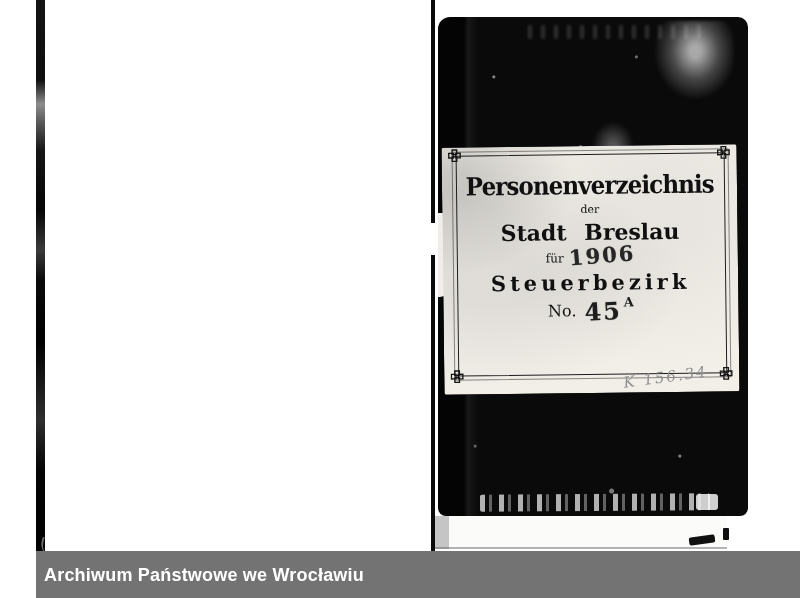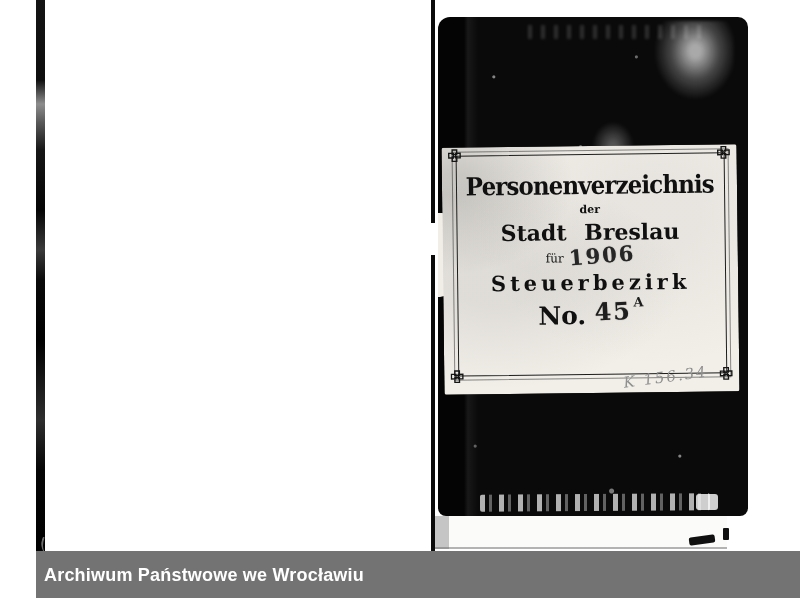--- a/index.html
+++ b/index.html
@@ -93,32 +93,32 @@
   .co-br{right:-9px;bottom:-9px;}
 
   .label-text{
     position:absolute;inset:0;display:flex;flex-direction:column;align-items:center;
     padding-top:26px;color:#101010;font-family:"DejaVu Serif",serif;text-align:center;
   }
   .t-title{
     font-size:25px;font-weight:bold;letter-spacing:-1px;line-height:1.1;
     transform:scaleX(.92);white-space:nowrap;
   }
-  .t-der{font-size:11px;font-weight:bold;margin-top:3px;}
+  .t-der{font-size:11px;font-weight:normal;margin-top:3px;}
   .t-city{font-size:22px;font-weight:bold;margin-top:3px;word-spacing:10px;white-space:nowrap;}
   .t-year-row{display:flex;align-items:flex-end;margin-top:-2px;height:24px;}
   .t-fur{font-size:12px;font-weight:normal;margin-right:5px;margin-bottom:2px;}
   .t-year{
     font-size:21px;font-weight:bold;letter-spacing:2px;color:#262626;
     transform:rotate(-4deg) translateY(1px);
     text-shadow:0 0 1px rgba(40,40,40,.6);
   }
   .t-steuer{font-size:21px;font-weight:bold;letter-spacing:4px;margin-top:3px;white-space:nowrap;}
   .t-no-row{display:flex;align-items:flex-start;margin-top:2px;}
-  .t-no{font-size:25px;font-weight:bold;margin-top:4px;}
+  .t-no{font-size:16px;font-weight:normal;margin-top:4px;}
   .t-num{
     font-size:24px;font-weight:bold;letter-spacing:2px;margin-left:8px;color:#1e1e1e;
     transform:rotate(-2deg);text-shadow:0 0 1px rgba(40,40,40,.5);
   }
   .t-sup{font-size:13px;font-weight:bold;margin-left:2px;margin-top:-2px;color:#1e1e1e;}
   .pencil-note{
     position:absolute;right:32px;bottom:6px;
     font-family:"DejaVu Serif",serif;font-style:italic;
     font-size:15px;letter-spacing:2px;color:#909090;
     transform:rotate(-7deg);white-space:nowrap;

